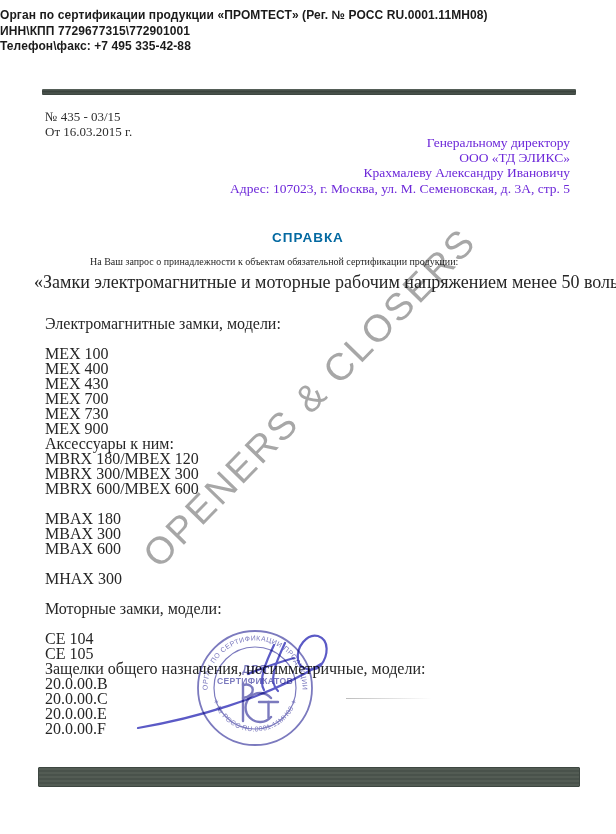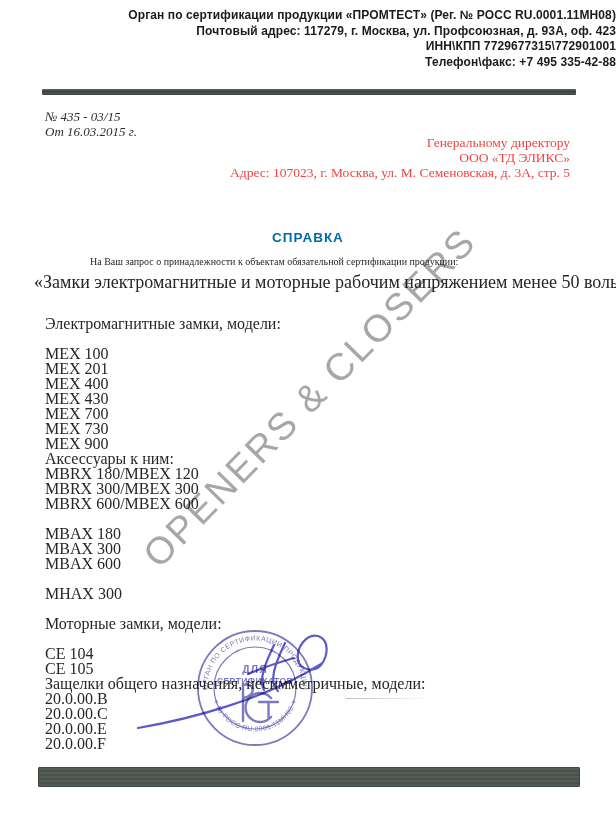--- a/index.html
+++ b/index.html
@@ -7,38 +7,38 @@
     position:relative;
     width:616px;height:834px;
     background:#ffffff;
     overflow:hidden;
     font-family:"Liberation Serif","DejaVu Serif",serif;
     color:#262626;
   }
   
   .letterhead{
     position:absolute;top:8px;left:0;right:0;
-    text-align:right;
+    text-align:left;
     font-family:"Liberation Sans","DejaVu Sans",sans-serif;
     font-weight:bold;font-size:12px;line-height:15.5px;
     color:#1b1b1b;letter-spacing:.1px;
   }
   .separator{
     position:absolute;left:42px;top:89px;width:534px;height:6px;
     background:linear-gradient(180deg,#5c655f 0%,#39423c 40%,#4b544e 70%,#39423c 100%);
     border-radius:1px;
   }
   
   .ref-block{
     position:absolute;left:45px;top:109px;
-    font-style:italic;font-size:13px;line-height:15px;color:#2e2e2e;
+    font-size:13px;line-height:15px;color:#2e2e2e;
   }
   .recipient{
     position:absolute;right:46px;top:135px;
-    text-align:right;font-size:13.5px;line-height:15.2px;color:#ef4444;
+    text-align:right;font-size:13.5px;line-height:15.2px;color:#6d28d9;
     white-space:nowrap;
   }
   
   .doc-title{
     position:absolute;left:0;right:0;top:230px;text-align:center;
     font-family:"Liberation Sans","DejaVu Sans",sans-serif;
     font-weight:bold;font-size:13.5px;letter-spacing:1px;color:#0369a1;
   }
   .intro-1{position:absolute;left:55px;top:256px;padding-left:35px;font-size:10px;white-space:nowrap;}
   .intro-2{position:absolute;left:34px;top:272px;font-size:18px;white-space:nowrap;}
@@ -72,48 +72,47 @@
     border:1px solid #3e4741;border-radius:1px;
   }
 </style>
 </head>
 <body>
 
 <div class="page">
 
   <header class="letterhead">
     <div>Орган по сертификации продукции «ПРОМТЕСТ» (Рег. № РОСС RU.0001.11МН08)</div>
-    <div>Почтовый адрес: 117279, г. Москва, ул. Профсоюзная, д. 93А, оф. 423</div>
     <div>ИНН\КПП 7729677315\772901001</div>
     <div>Телефон\факс: +7 495 335-42-88</div>
   </header>
 
   <div class="separator"></div>
 
   <div class="ref-block">
     <div>№ 435 - 03/15</div>
     <div>От 16.03.2015 г.</div>
   </div>
 
   <div class="recipient">
     <div>Генеральному директору</div>
     <div>ООО «ТД ЭЛИКС»</div>
+    <div>Крахмалеву Александру Ивановичу</div>
     <div>Адрес: 107023, г. Москва, ул. М. Семеновская, д. 3А, стр. 5</div>
   </div>
 
   <div class="doc-title">СПРАВКА</div>
 
   <div class="intro-1">На Ваш запрос о принадлежности к объектам обязательной сертификации продукции:</div>
   <div class="intro-2">«Замки электромагнитные и моторные рабочим напряжением менее 50 вольт, и их части:</div>
 
   <div class="models-column">
       <div class="line">Электромагнитные замки, модели:</div>
       <div class="line"></div>
       <div class="line">MEX 100</div>
-      <div class="line">MEX 201</div>
       <div class="line">MEX 400</div>
       <div class="line">MEX 430</div>
       <div class="line">MEX 700</div>
       <div class="line">MEX 730</div>
       <div class="line">MEX 900</div>
       <div class="line">Аксессуары к ним:</div>
       <div class="line">MBRX 180/MBEX 120</div>
       <div class="line">MBRX 300/MBEX 300</div>
       <div class="line">MBRX 600/MBEX 600</div>
       <div class="line"></div>

